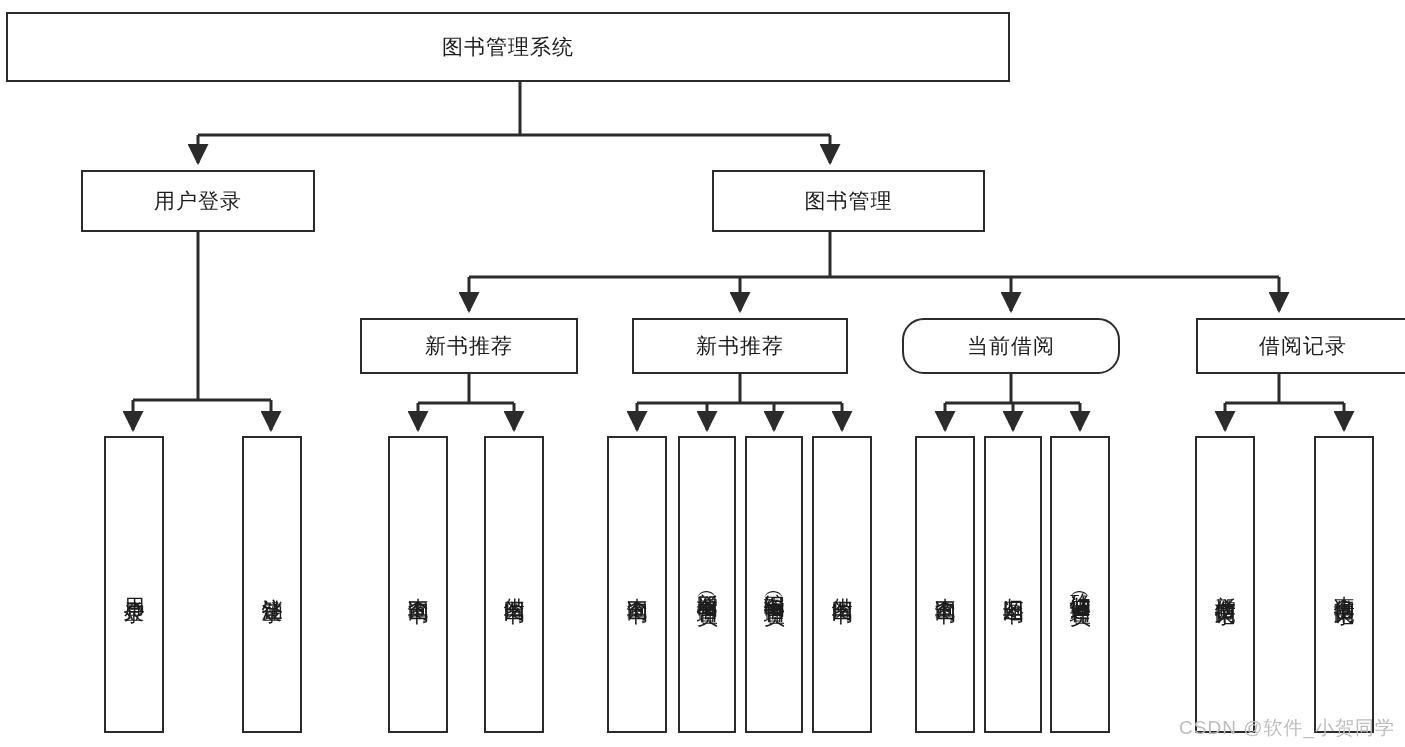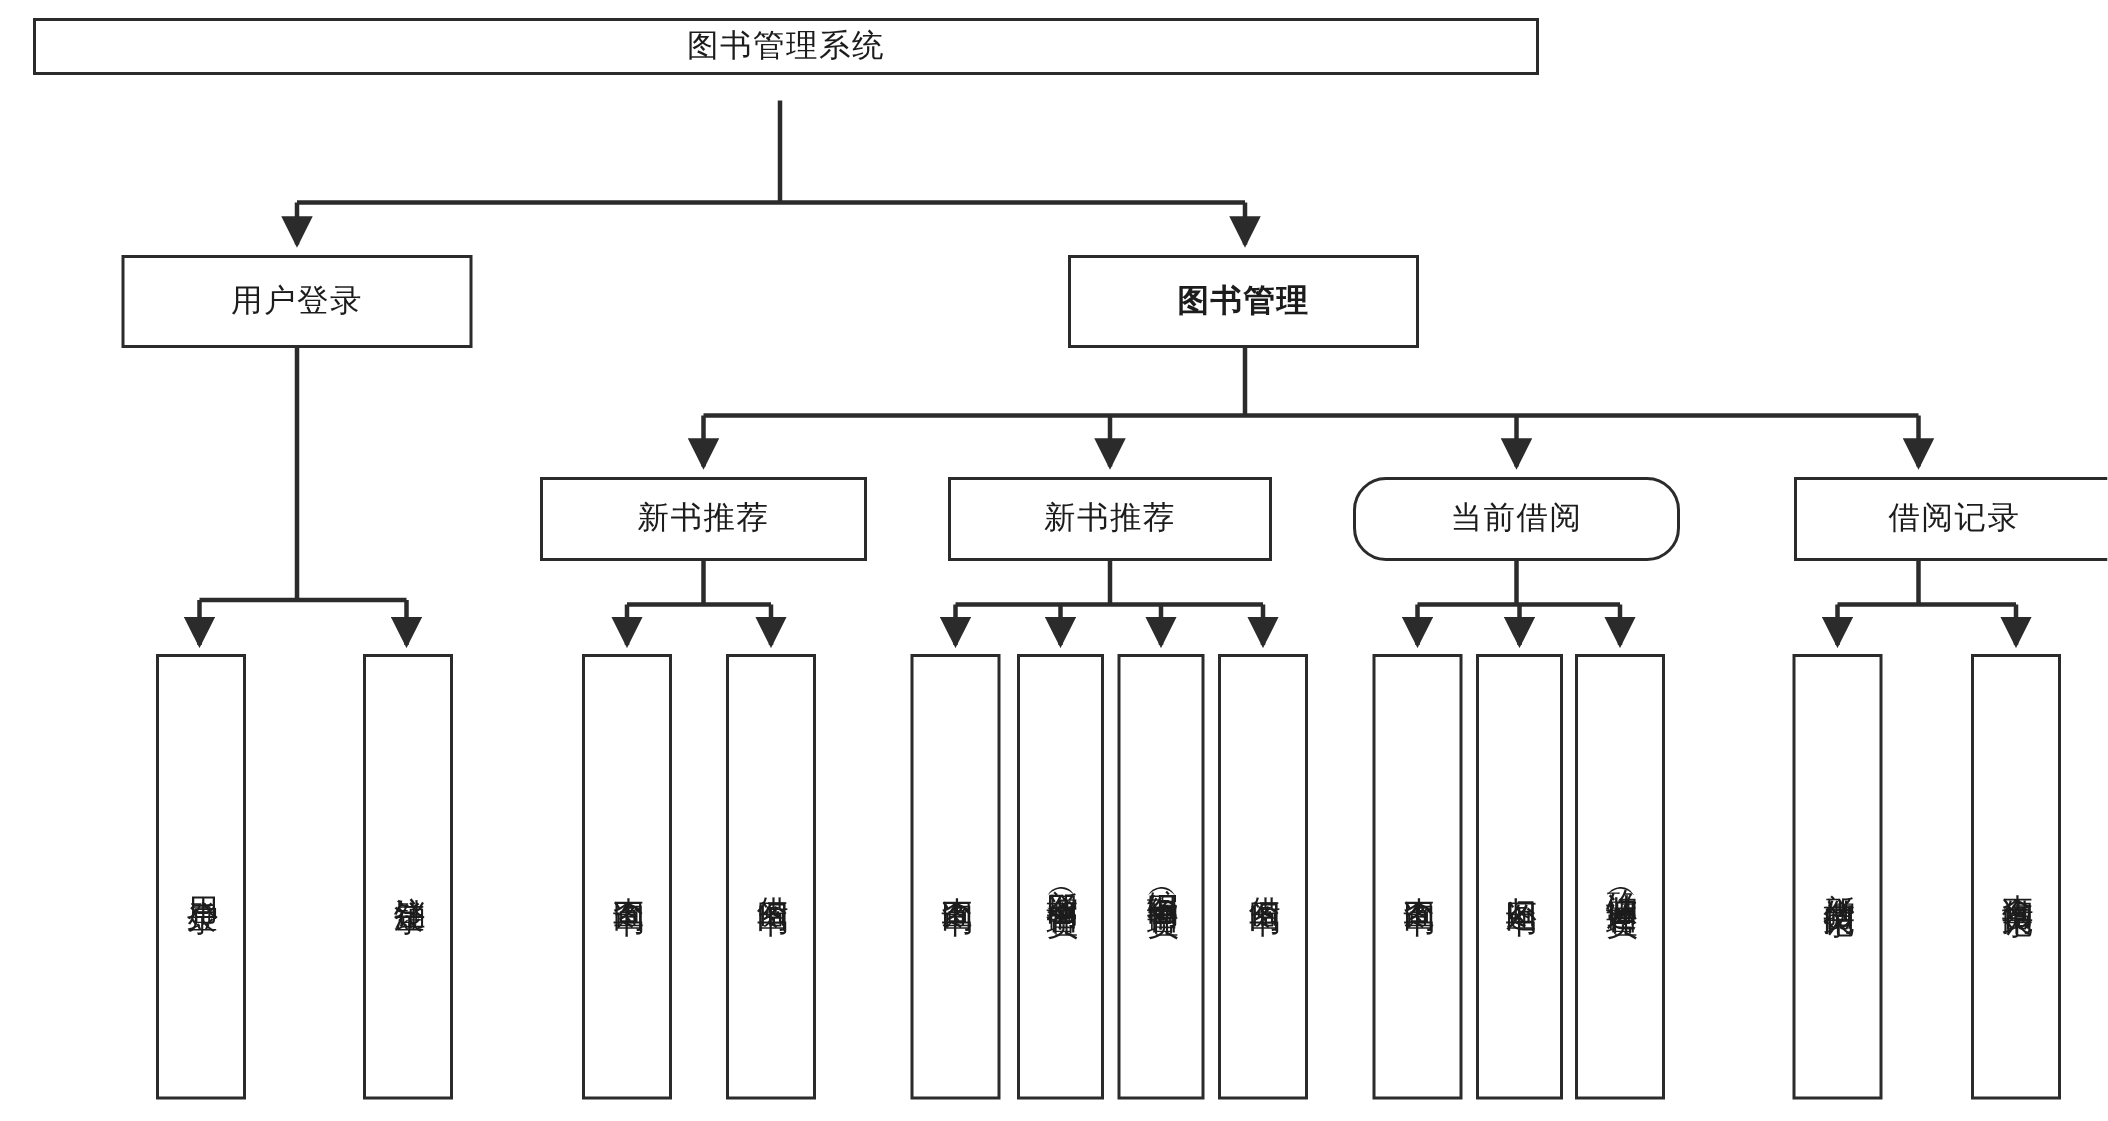--- a/index.html
+++ b/index.html
@@ -113,28 +113,28 @@
       <path d="M 1013 403 L 1013 430" marker-end="url(#arrow)"></path>
       <path d="M 1080 403 L 1080 430" marker-end="url(#arrow)"></path>
 
       <path d="M 1279 374 L 1279 403"></path>
       <path d="M 1225 403 L 1344 403"></path>
       <path d="M 1225 403 L 1225 430" marker-end="url(#arrow)"></path>
       <path d="M 1344 403 L 1344 430" marker-end="url(#arrow)"></path>
     </g>
   </svg>
 
-  <div class="node" style="left:22px;top:12px;width:1004px;height:38px;">
+  <div class="node" style="left:6px;top:12px;width:1004px;height:70px;">
     <span class="lbl">图书管理系统</span>
   </div>
 
   <div class="node" style="left:81px;top:170px;width:234px;height:62px;">
     <span class="lbl">用户登录</span>
   </div>
-  <div class="node" style="left:712px;top:170px;width:234px;height:62px;font-weight:bold;">
+  <div class="node" style="left:712px;top:170px;width:273px;height:62px;">
     <span class="lbl">图书管理</span>
   </div>
 
   <div class="node" style="left:360px;top:318px;width:218px;height:56px;">
     <span class="lbl">新书推荐</span>
   </div>
   <div class="node" style="left:632px;top:318px;width:216px;height:56px;">
     <span class="lbl">新书推荐</span>
   </div>
   <div class="node" style="left:902px;top:318px;width:218px;height:56px;border-radius:22px;">
@@ -181,14 +181,15 @@
     <span class="lbl">确认归还（管理员）</span>
   </div>
 
   <div class="node vert" style="left:1195px;top:436px;width:60px;height:297px;">
     <span class="lbl">新增借阅记录</span>
   </div>
   <div class="node vert" style="left:1314px;top:436px;width:60px;height:297px;">
     <span class="lbl">查询借阅记录</span>
   </div>
 
+  <div class="watermark">CSDN @软件_小贺同学</div>
 
 </div>
 
 </body></html>

